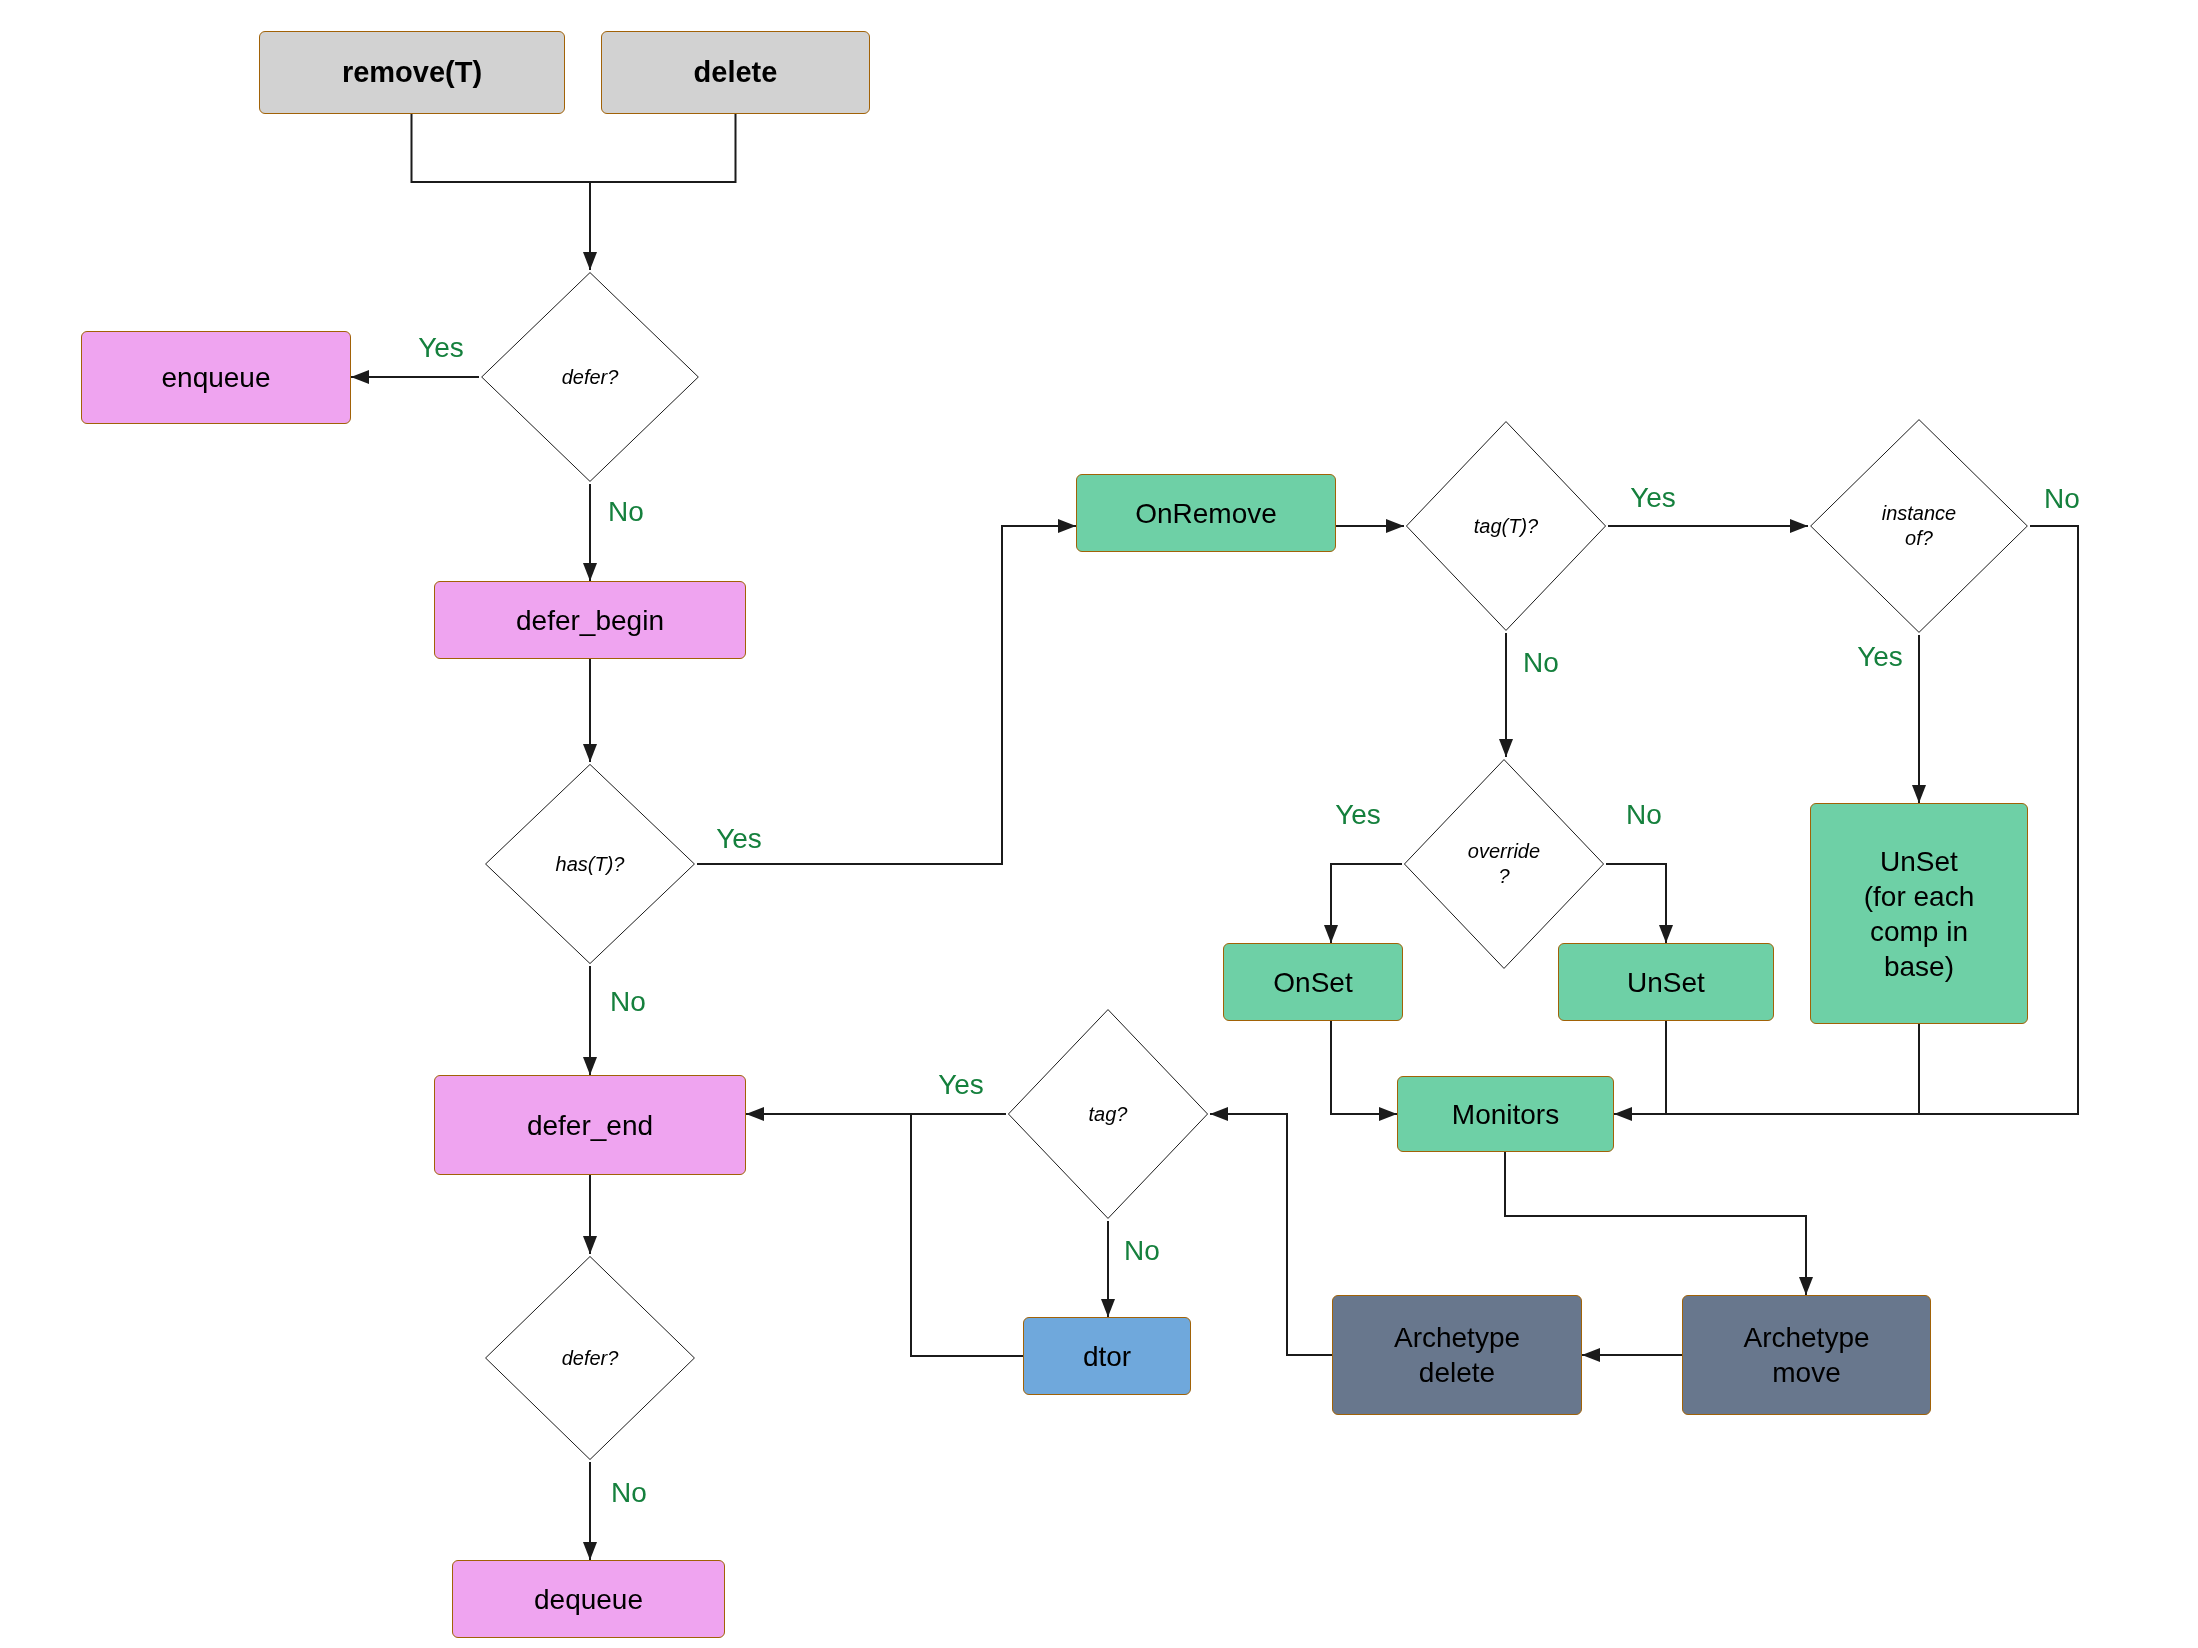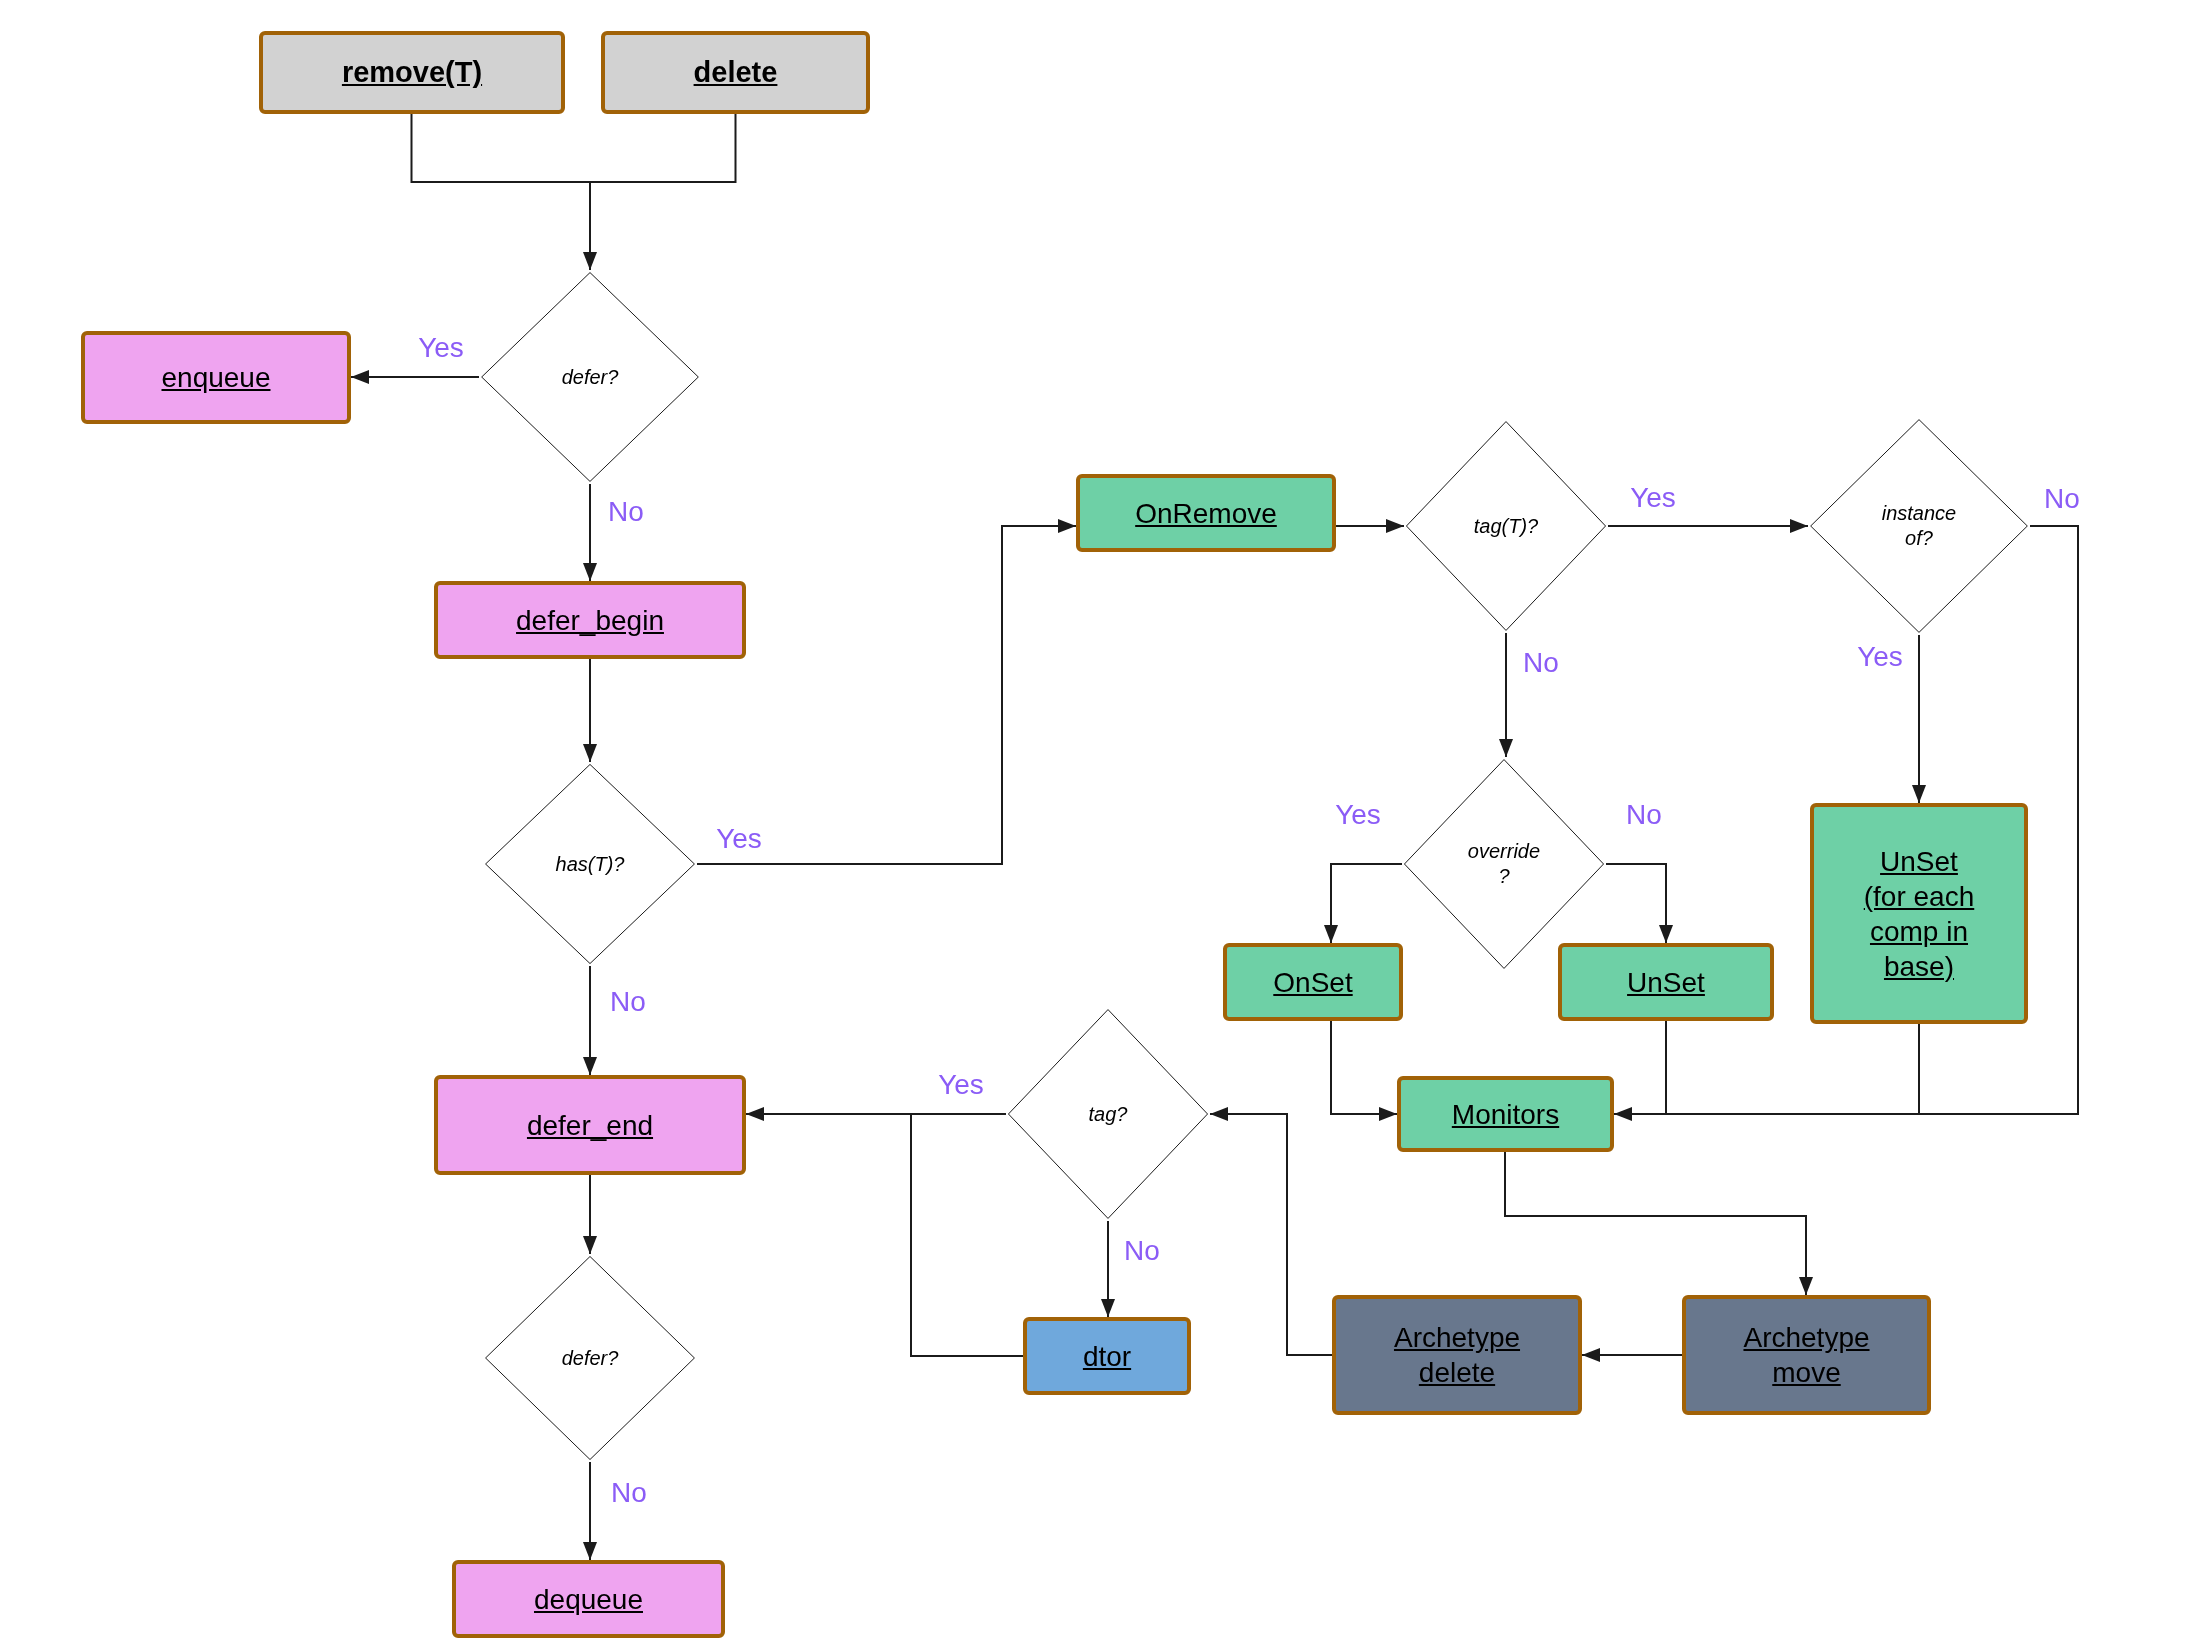--- a/index.html
+++ b/index.html
@@ -6,34 +6,34 @@
   html,body { background:#ffffff; }
   body { font-family:"Liberation Sans", sans-serif; color:#000; }
   #canvas { position:relative; width:2198px; height:1648px; background:#ffffff; overflow:hidden; }
   #wires { position:absolute; left:0; top:0; width:100%; height:100%; }
   #wires path { stroke:var(--line,#1b1b1b); stroke-width:2; fill:none; }
   #arrow path { fill:var(--line,#1b1b1b); stroke:none; }
 
   .node {
     position:absolute; display:flex; align-items:center; justify-content:center;
     text-align:center; font-size:28px; line-height:1.25; color:#000;
-    border:4px solid #a16207; border-radius:6px; white-space:pre-line;text-decoration:underline;
+    border:1px solid #a16207; border-radius:6px; white-space:pre-line;
   }
   .source { background:var(--process-gray,#d2d2d2); font-weight:bold; font-size:29px; }
   .queue  { background:var(--queue-pink,#efa4f0); }
   .hook   { background:var(--hook-green,#6ed0a6); }
   .dtorbx { background:var(--dtor-blue,#6fa8dc); }
   .arch   { background:var(--archetype-slate,#68778d); }
 
   .diamond { position:absolute; display:flex; align-items:center; justify-content:center; text-align:center; }
   .diamond svg { position:absolute; left:0; top:0; width:100%; height:100%; overflow:visible; }
   .diamond polygon { fill:#ffffff; stroke:var(--line,#1b1b1b); }
   .diamond span { position:relative; font-style:italic; font-size:20px; line-height:1.25; white-space:pre-line; }
 
-  .edge-label { position:absolute; transform:translate(-50%,-50%); font-size:28px; color:#8b5cf6; white-space:nowrap; }
+  .edge-label { position:absolute; transform:translate(-50%,-50%); font-size:28px; color:#15803d; white-space:nowrap; }
 </style>
 </head>
 <body>
 
 <div id="canvas">
 
   <svg id="wires" xmlns="http://www.w3.org/2000/svg">
     <defs>
       <marker id="arrow" markerWidth="9" markerHeight="7" refX="9" refY="3.5" orient="auto">
         <path d="M0,0 L9,3.5 L0,7 Z"></path>

